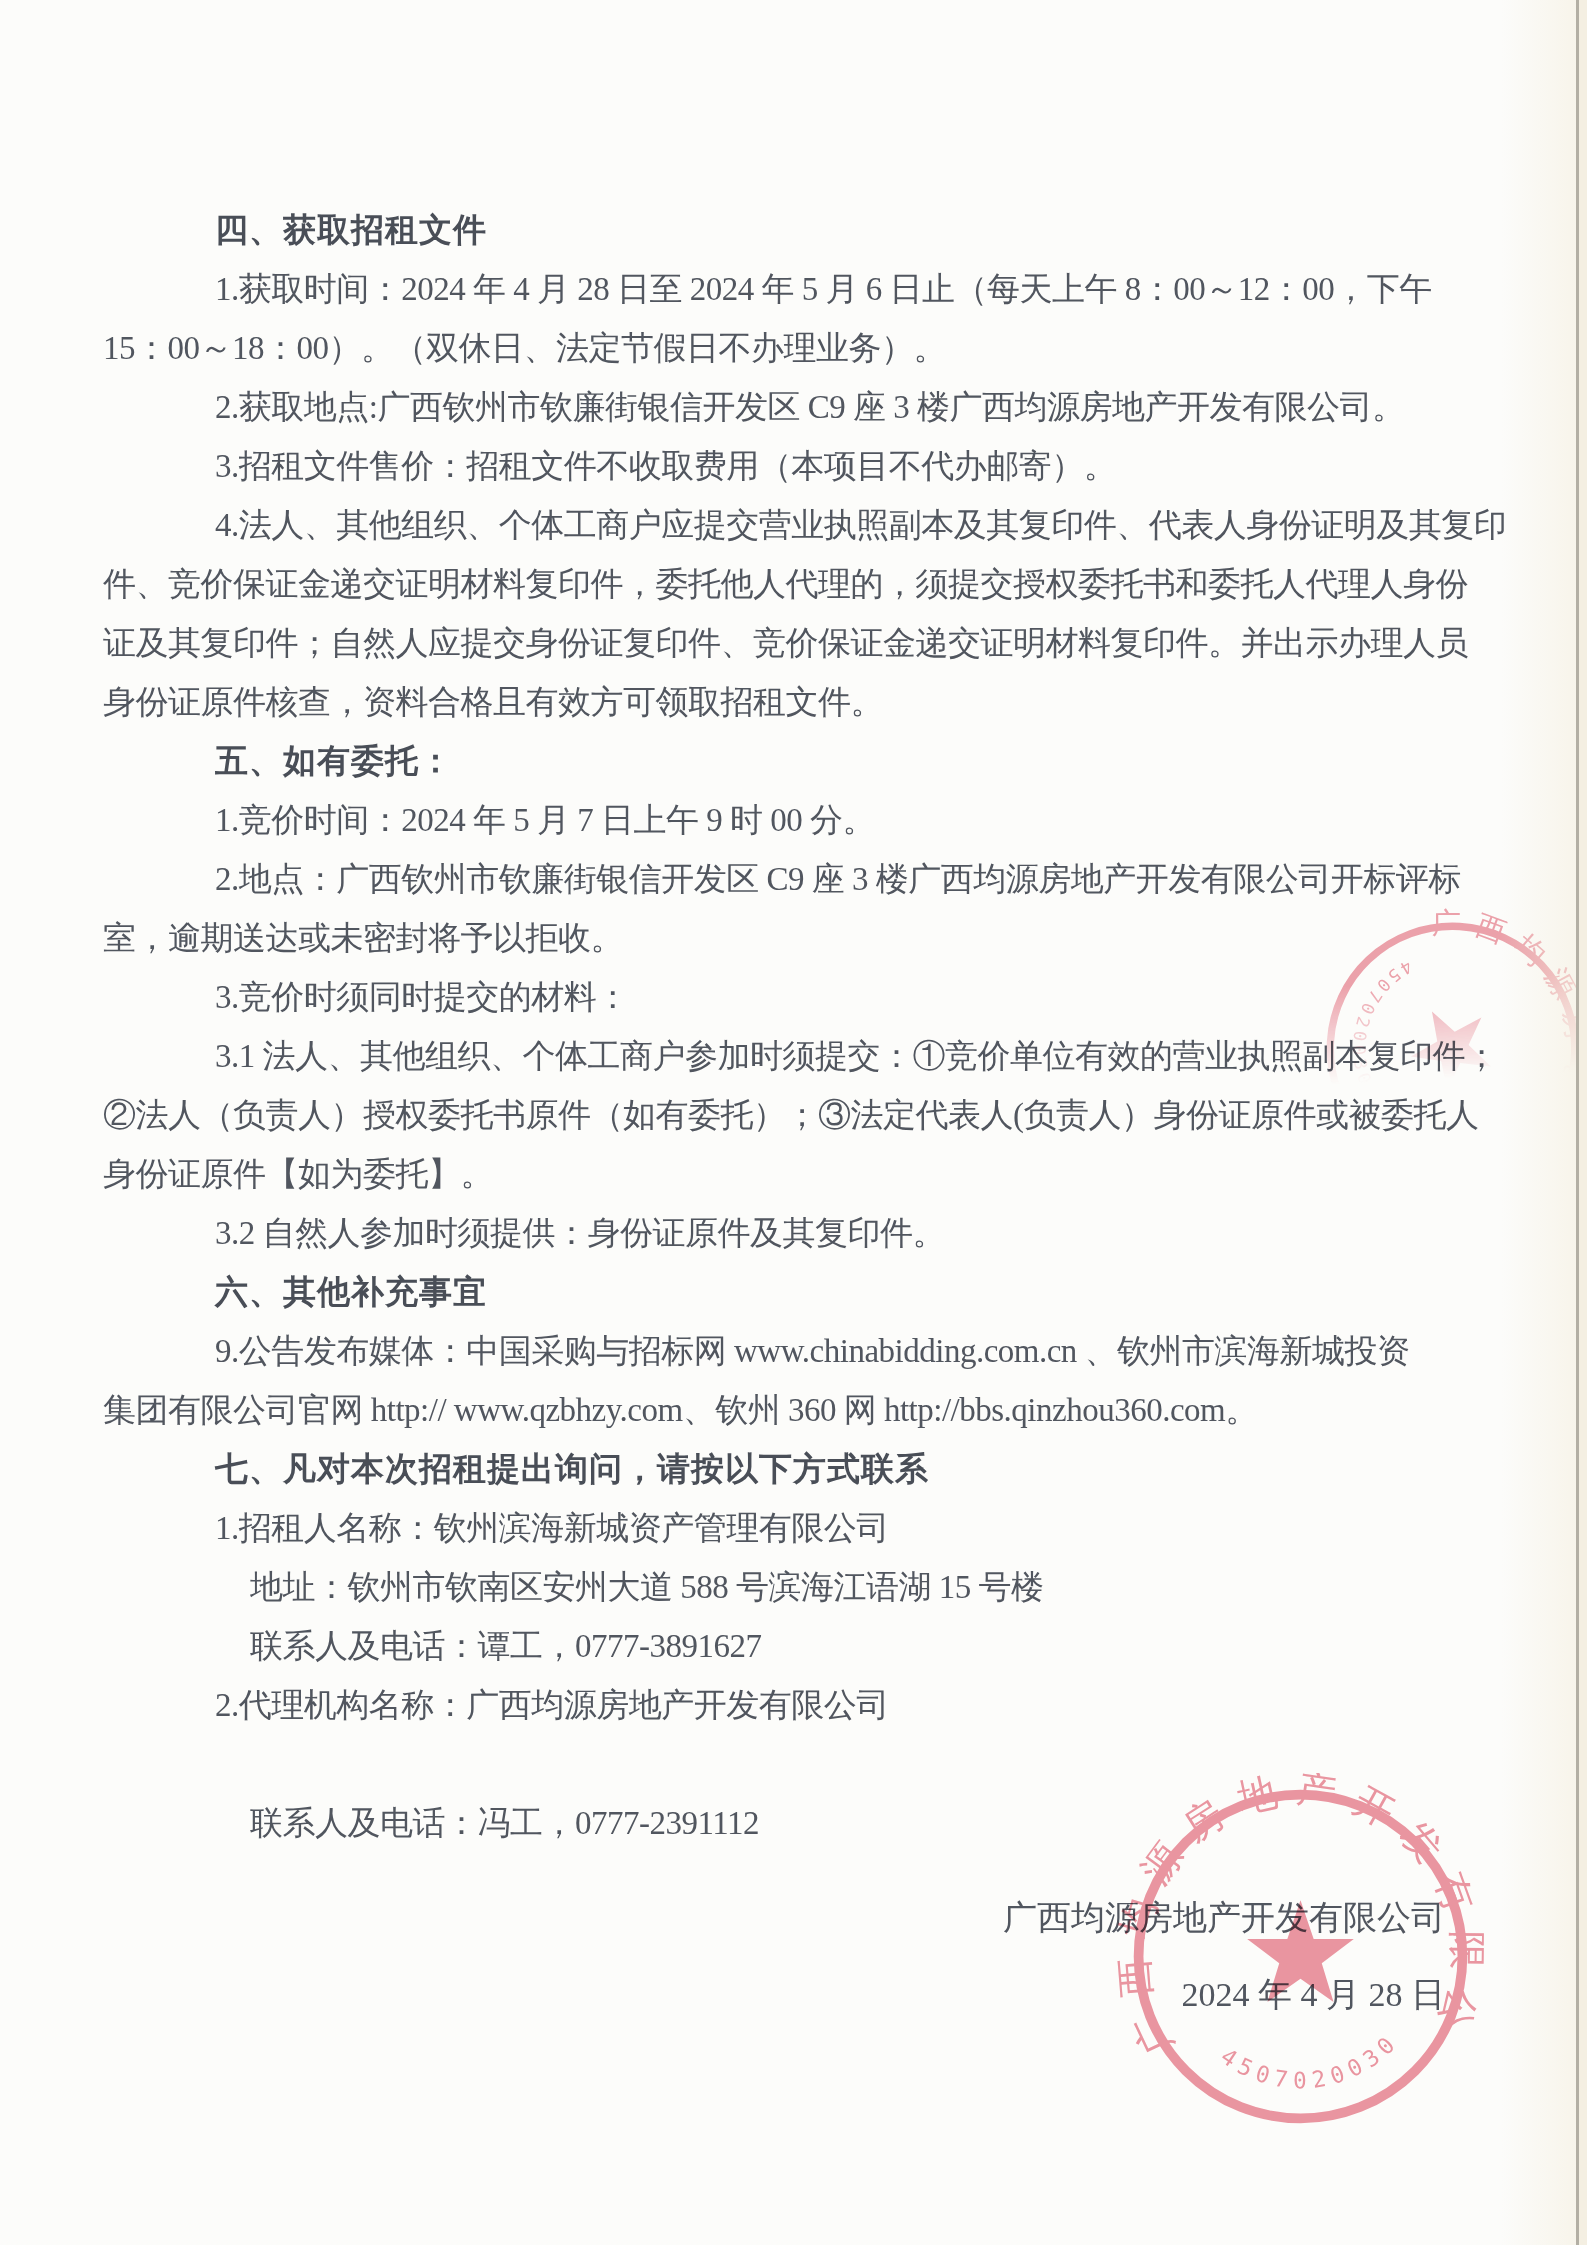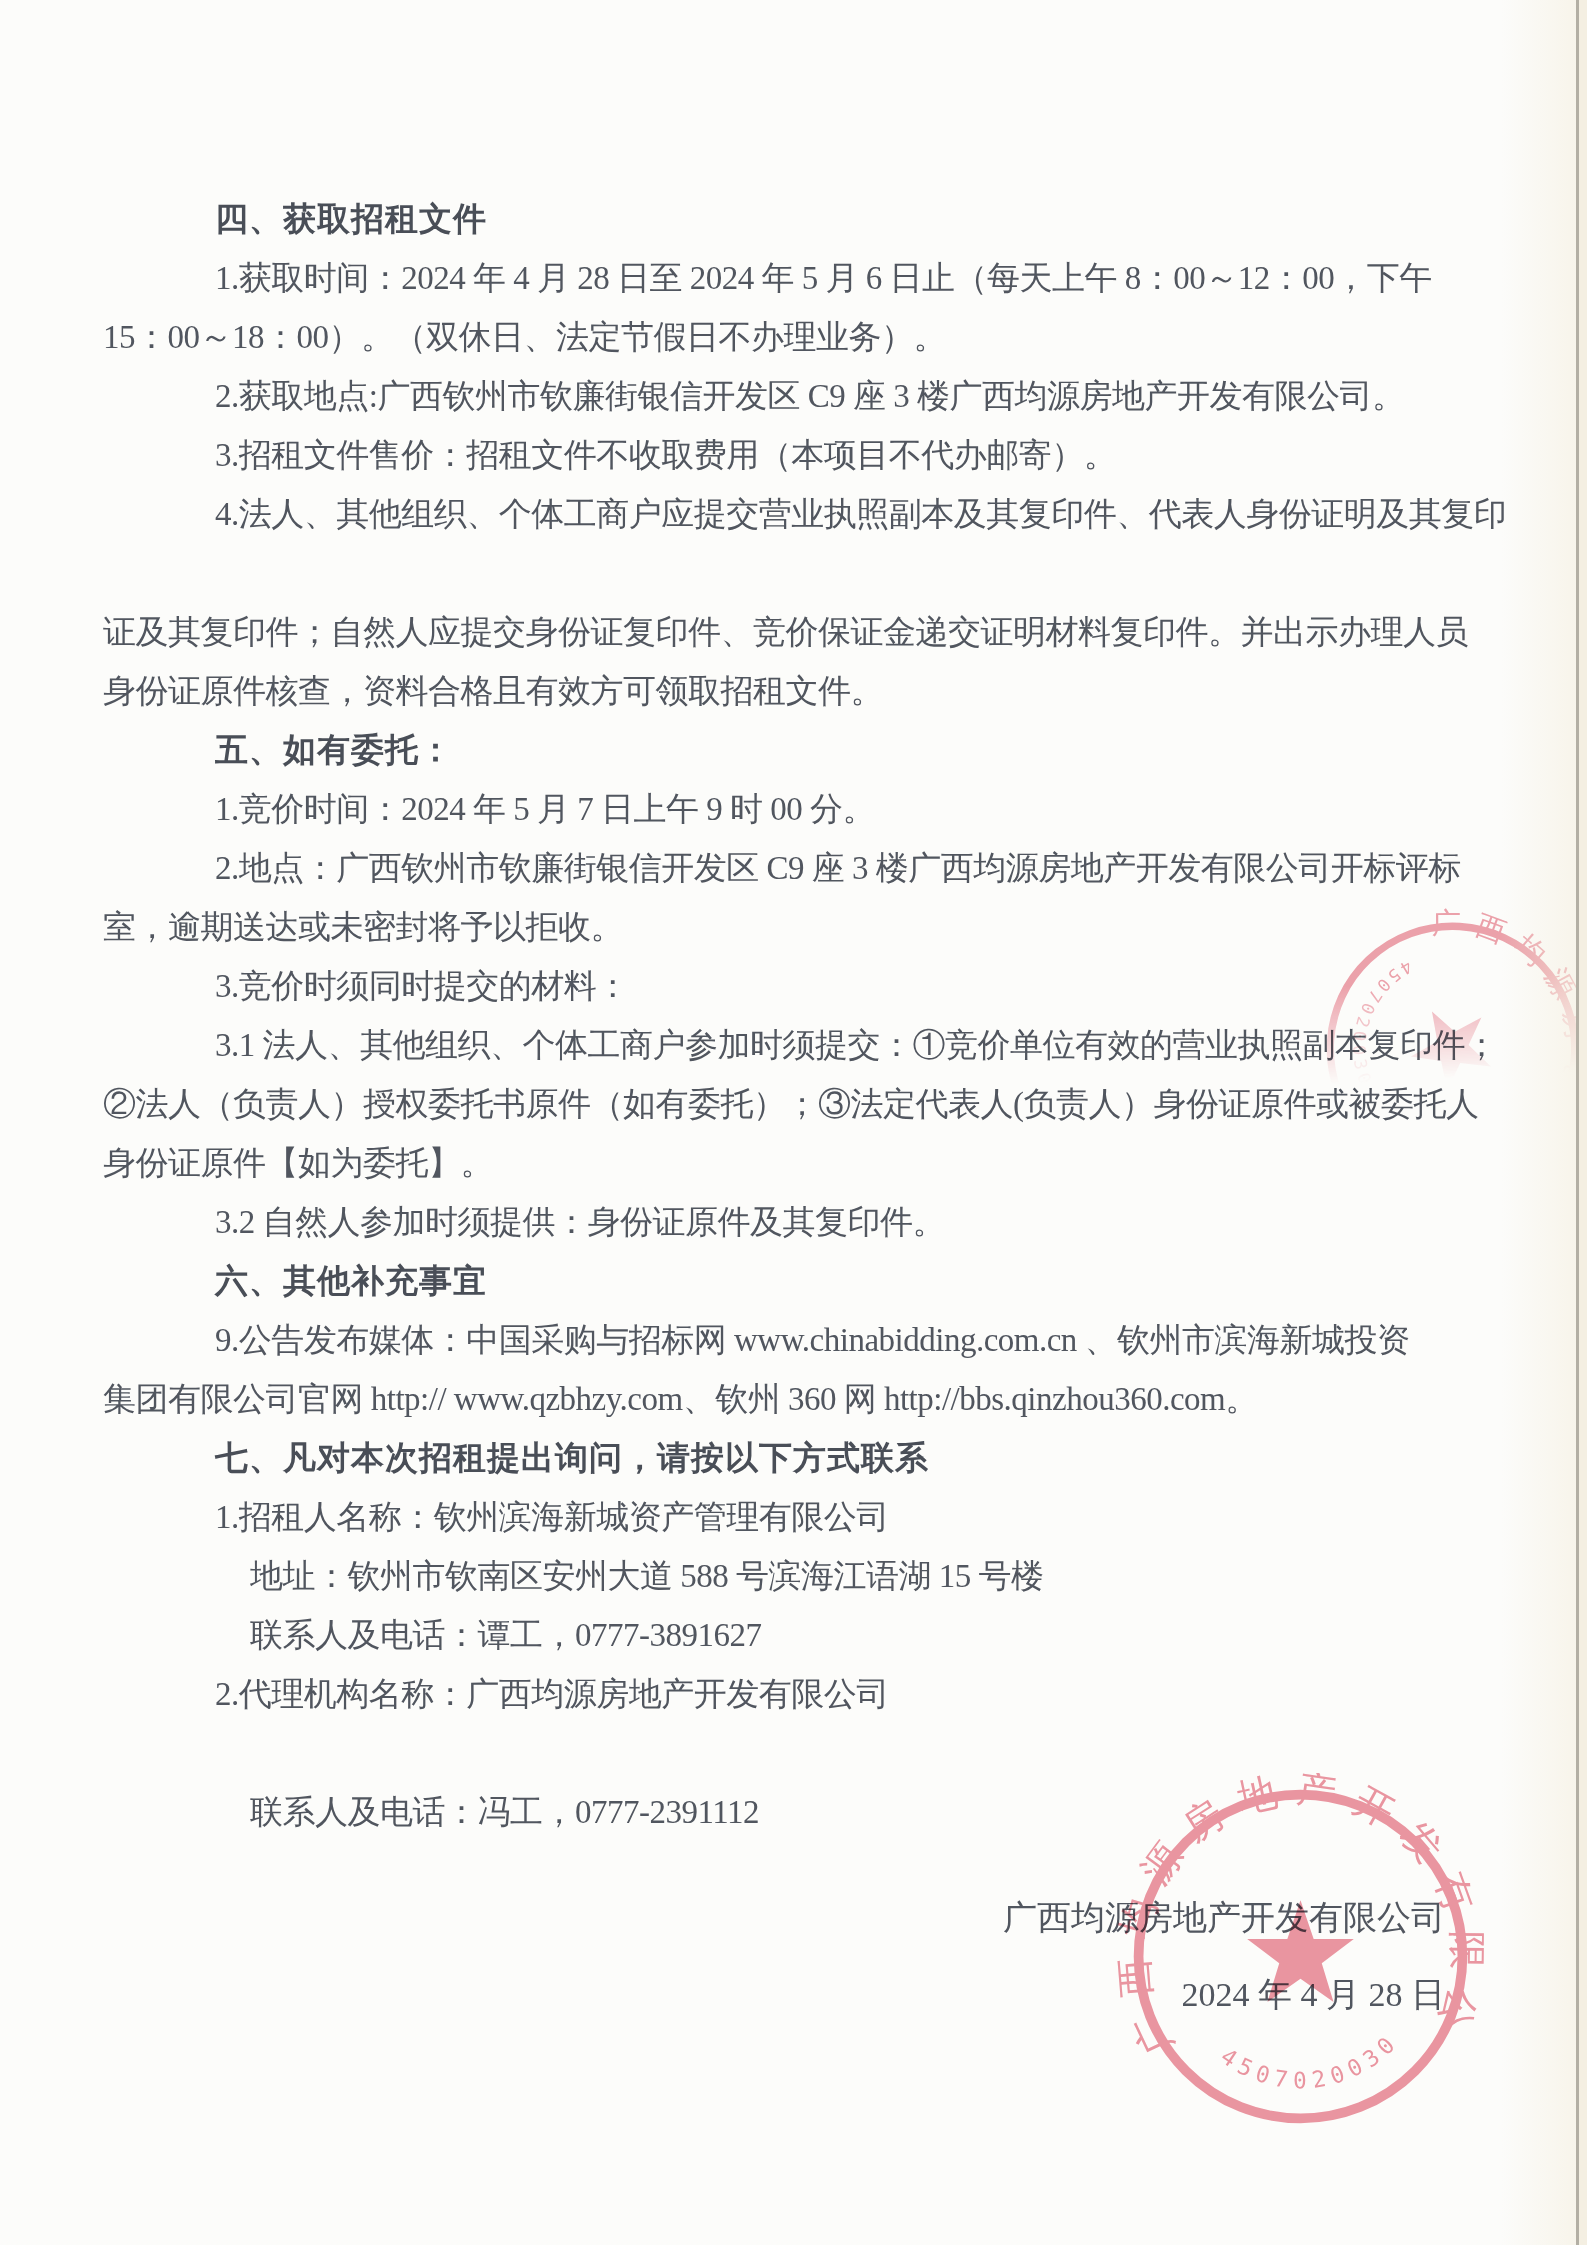--- a/index.html
+++ b/index.html
@@ -23,20 +23,21 @@
   #edge-strip{
     position:absolute;top:0;right:0;width:8px;height:100%;
     background:#f4efe2;
   }
   .line{
     position:absolute;
     font-size:33px;line-height:42px;
     letter-spacing:-0.5px;
     color:#51565f;
     white-space:pre;
+    margin-top:11px;
   }
   .m0{left:103px;}
   .m1{left:215px;}
   .m2{left:250px;}
   .h{
     font-family:"Liberation Sans","DejaVu Sans",sans-serif;
     font-weight:700;color:#494e57;letter-spacing:1px;font-size:33px;
   }
   .sig{
     position:absolute;right:142px;text-align:right;
@@ -56,20 +57,21 @@
 <body>
 
 <div id="page">
 
   <div class="line m1 h" style="top:198px">四、获取招租文件</div>
   <div class="line m1" style="top:257px">1.获取时间：2024 年 4 月 28 日至 2024 年 5 月 6 日止（每天上午 8：00～12：00，下午</div>
   <div class="line m0" style="top:316px">15：00～18：00）。（双休日、法定节假日不办理业务）。</div>
   <div class="line m1" style="top:375px">2.获取地点:广西钦州市钦廉街银信开发区 C9 座 3 楼广西均源房地产开发有限公司。</div>
   <div class="line m1" style="top:434px">3.招租文件售价：招租文件不收取费用（本项目不代办邮寄）。</div>
   <div class="line m1" style="top:493px">4.法人、其他组织、个体工商户应提交营业执照副本及其复印件、代表人身份证明及其复印</div>
+  <div class="line m0" style="top:552px">件、竞价保证金递交证明材料复印件，委托他人代理的，须提交授权委托书和委托人代理人身份</div>
   <div class="line m0" style="top:670px">身份证原件核查，资料合格且有效方可领取招租文件。</div>
   <div class="line m0" style="top:611px">证及其复印件；自然人应提交身份证复印件、竞价保证金递交证明材料复印件。并出示办理人员</div>
   <div class="line m1 h" style="top:729px">五、如有委托：</div>
   <div class="line m1" style="top:788px">1.竞价时间：2024 年 5 月 7 日上午 9 时 00 分。</div>
   <div class="line m1" style="top:847px">2.地点：广西钦州市钦廉街银信开发区 C9 座 3 楼广西均源房地产开发有限公司开标评标</div>
   <div class="line m0" style="top:906px">室，逾期送达或未密封将予以拒收。</div>
   <div class="line m1" style="top:965px">3.竞价时须同时提交的材料：</div>
   <div class="line m1" style="top:1024px">3.1 法人、其他组织、个体工商户参加时须提交：①竞价单位有效的营业执照副本复印件；</div>
   <div class="line m0" style="top:1083px">②法人（负责人）授权委托书原件（如有委托）；③法定代表人(负责人）身份证原件或被委托人</div>
   <div class="line m0" style="top:1142px">身份证原件【如为委托】。</div>

